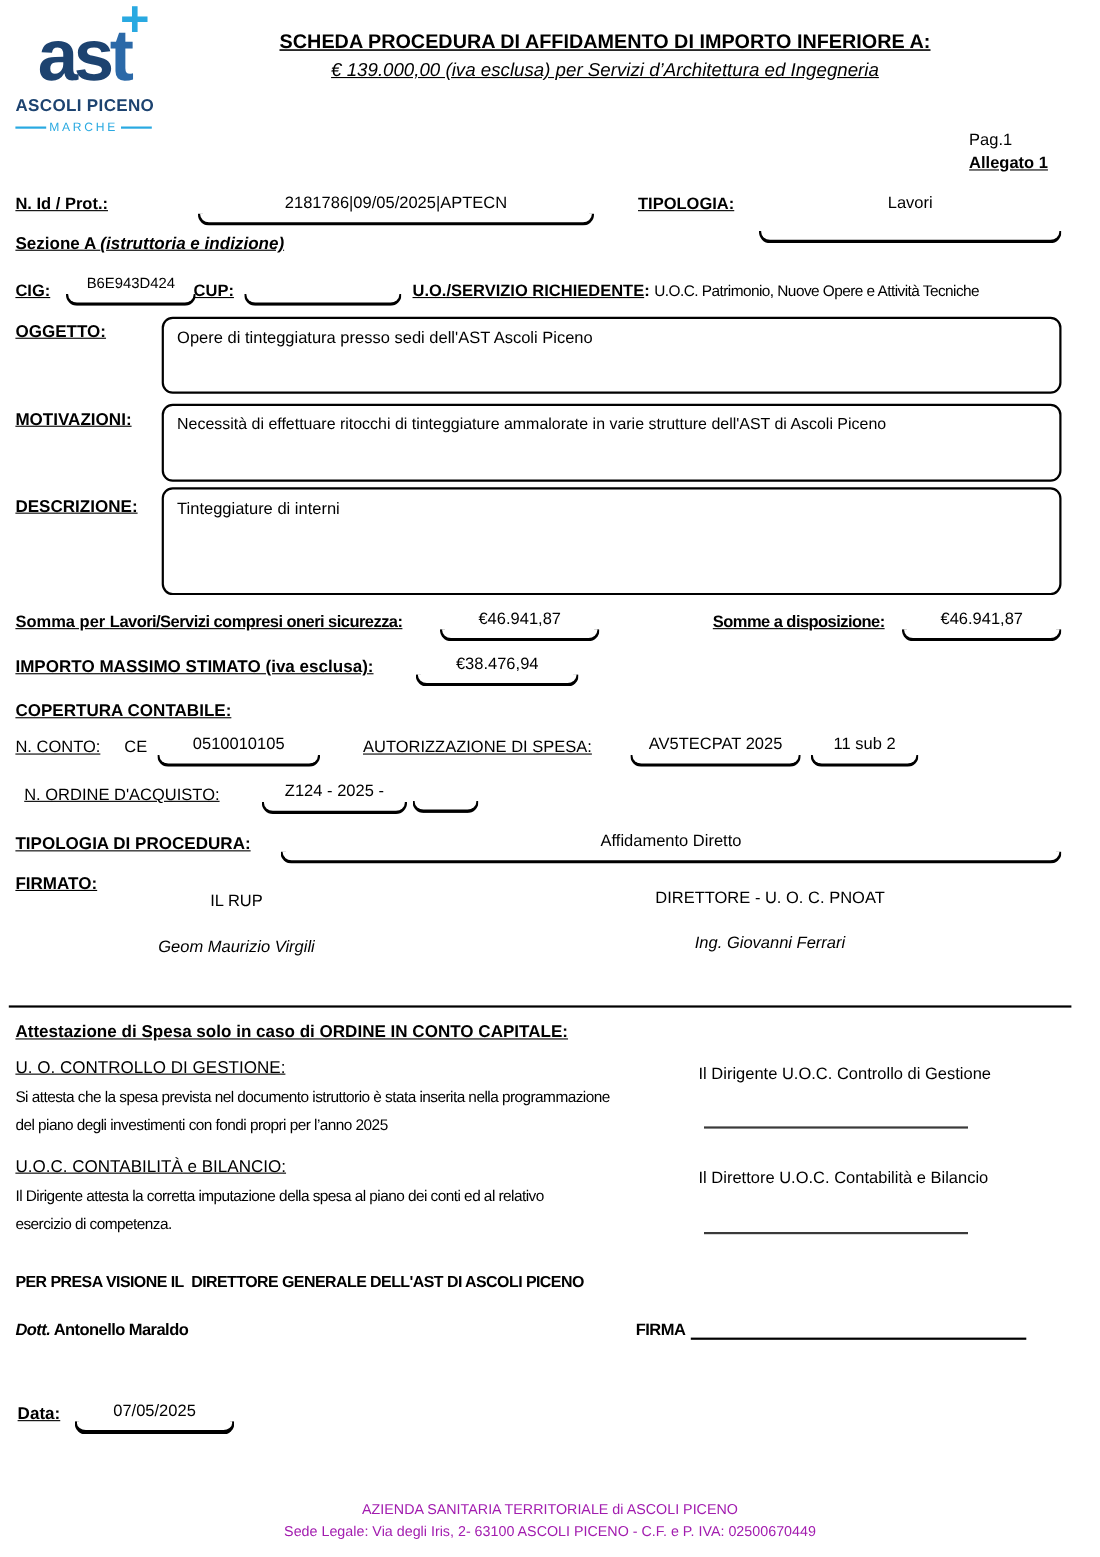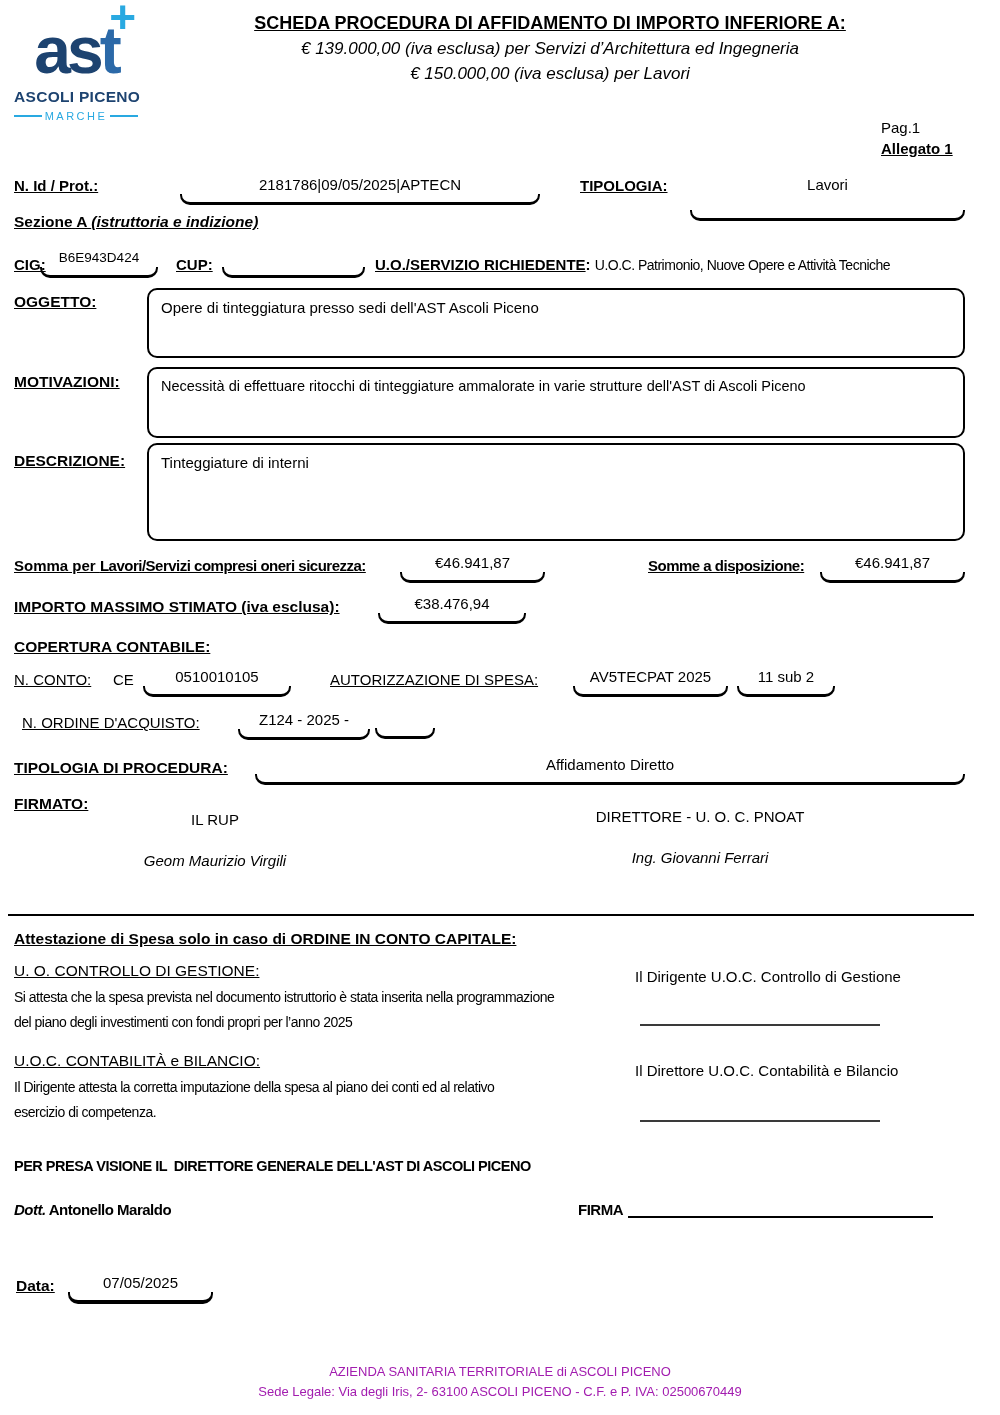--- a/index.html
+++ b/index.html
@@ -34,21 +34,21 @@
   .logo-mark { position:relative; height:78px; font-weight:bold; font-size:66px;
                line-height:84px; letter-spacing:-4px; color:#1d4370; }
   .logo-t { color:#2b69a8; }
   .logo-plus { position:absolute; top:-14px; right:2px; font-size:46px; font-weight:bold;
                color:#29a9e1; letter-spacing:0; line-height:46px; }
   .logo-city { font-size:15.5px; font-weight:bold; color:#1d4370; letter-spacing:0.3px; margin-top:2px; white-space:nowrap; }
   .logo-region { display:flex; align-items:center; gap:3px; margin-top:4px;
                  color:#29a9e1; font-size:11px; letter-spacing:2.5px; }
   .logo-region .dash { flex:1; height:2px; background:#29a9e1; }
 
-  .title-block { position:absolute; left:120px; top:13px; width:860px; text-align:center; }
+  .title-block { position:absolute; left:120px; top:28px; width:860px; text-align:center;text-decoration:underline; }
   .doc-title { font-size:18px; font-weight:bold; text-decoration:underline; }
   .doc-sub { font-size:17px; font-style:italic; margin-top:5px; }
 
   .footer { position:absolute; left:0; width:1000px; text-align:center;
             color:#a21caf; font-size:13px; }
 </style>
 </head>
 <body>
 
 <div class="page">
@@ -62,42 +62,41 @@
     <div class="logo-region">
       <span class="dash"></span>
       <span>MARCHE</span>
       <span class="dash"></span>
     </div>
   </div>
 
   <div class="title-block">
     <div class="doc-title">SCHEDA PROCEDURA DI AFFIDAMENTO DI IMPORTO INFERIORE A:</div>
     <div class="doc-sub">€ 139.000,00 (iva esclusa) per Servizi d’Architettura ed Ingegneria</div>
-    <div class="doc-sub">€ 150.000,00 (iva esclusa) per Lavori</div>
   </div>
   <div class="abs fs15" style="left:881px; top:119px;">Pag.1</div>
   <div class="abs fs15 b u" style="left:881px; top:140px;">Allegato 1</div>
 
   <div class="abs fs15 b u" style="left:14px; top:177px;">N. Id / Prot.:</div>
   <div class="field" style="left:180px; top:176px; width:360px;">
     <div class="fv">2181786|09/05/2025|APTECN</div>
     <div class="fb"></div>
   </div>
   <div class="abs fs15 b u" style="left:580px; top:177px;text-align:right;">TIPOLOGIA:</div>
   <div class="field" style="left:690px; top:176px; width:275px;gap:16px;">
     <div class="fv">Lavori</div>
     <div class="fb"></div>
   </div>
 
   <div class="abs fs155 b u" style="left:14px; top:213px;">
     <span>Sezione A </span><span class="i">(istruttoria e indizione)</span>
   </div>
 
   <div class="abs fs15 b u" style="left:14px; top:256px;">CIG:</div>
-  <div class="field" style="left:40px; top:249px; width:118px;">
+  <div class="field" style="left:60px; top:249px; width:118px;">
     <div class="fv" style="font-size:13.5px;">B6E943D424</div>
     <div class="fb"></div>
   </div>
   <div class="abs fs15 b u" style="left:176px; top:256px;">CUP:</div>
   <div class="field" style="left:222px; top:249px; width:143px;">
     <div class="fv"></div>
     <div class="fb"></div>
   </div>
   <div class="abs fs15" style="left:375px; top:256px; white-space:nowrap;">
     <span class="b u">U.O./SERVIZIO RICHIEDENTE</span><span class="b">:</span>

